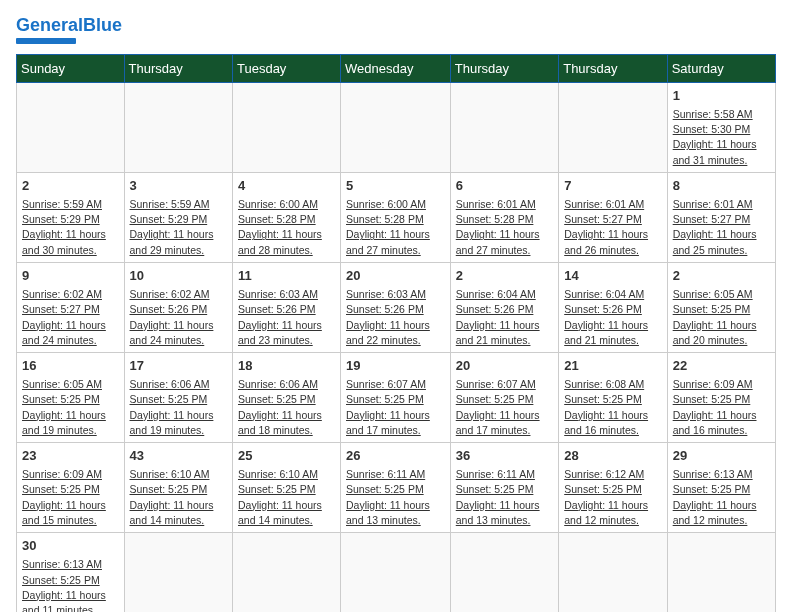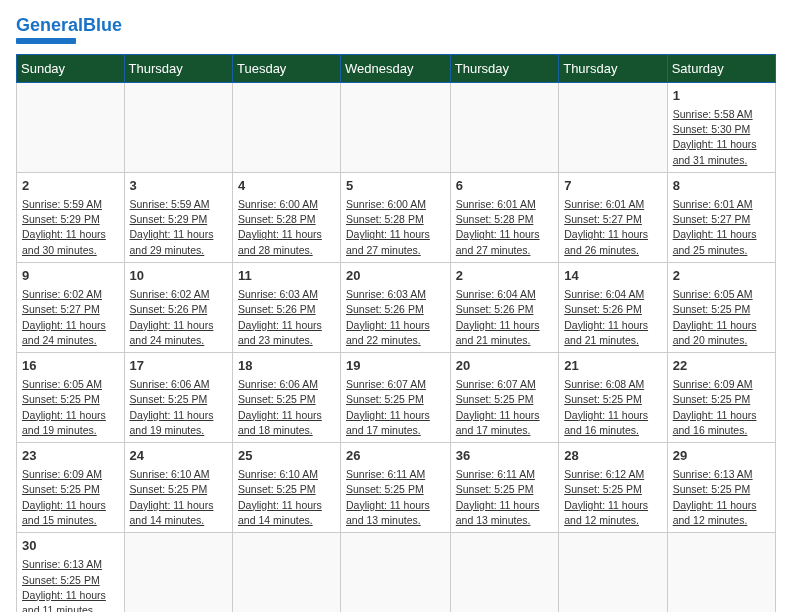--- a/index.html
+++ b/index.html
@@ -221,21 +221,21 @@
           <span class="day-number">22</span>
           <div class="day-info">Sunrise: 6:09 AM<br>Sunset: 5:25 PM<br>Daylight: 11 hours and 16 minutes.</div>
         </td>
       </tr>
       <tr>
         <td>
           <span class="day-number">23</span>
           <div class="day-info">Sunrise: 6:09 AM<br>Sunset: 5:25 PM<br>Daylight: 11 hours and 15 minutes.</div>
         </td>
         <td>
-          <span class="day-number">24</span>
+          <span class="day-number">43</span>
           <div class="day-info">Sunrise: 6:10 AM<br>Sunset: 5:25 PM<br>Daylight: 11 hours and 14 minutes.</div>
         </td>
         <td>
           <span class="day-number">25</span>
           <div class="day-info">Sunrise: 6:10 AM<br>Sunset: 5:25 PM<br>Daylight: 11 hours and 14 minutes.</div>
         </td>
         <td>
           <span class="day-number">26</span>
           <div class="day-info">Sunrise: 6:11 AM<br>Sunset: 5:25 PM<br>Daylight: 11 hours and 13 minutes.</div>
         </td>

